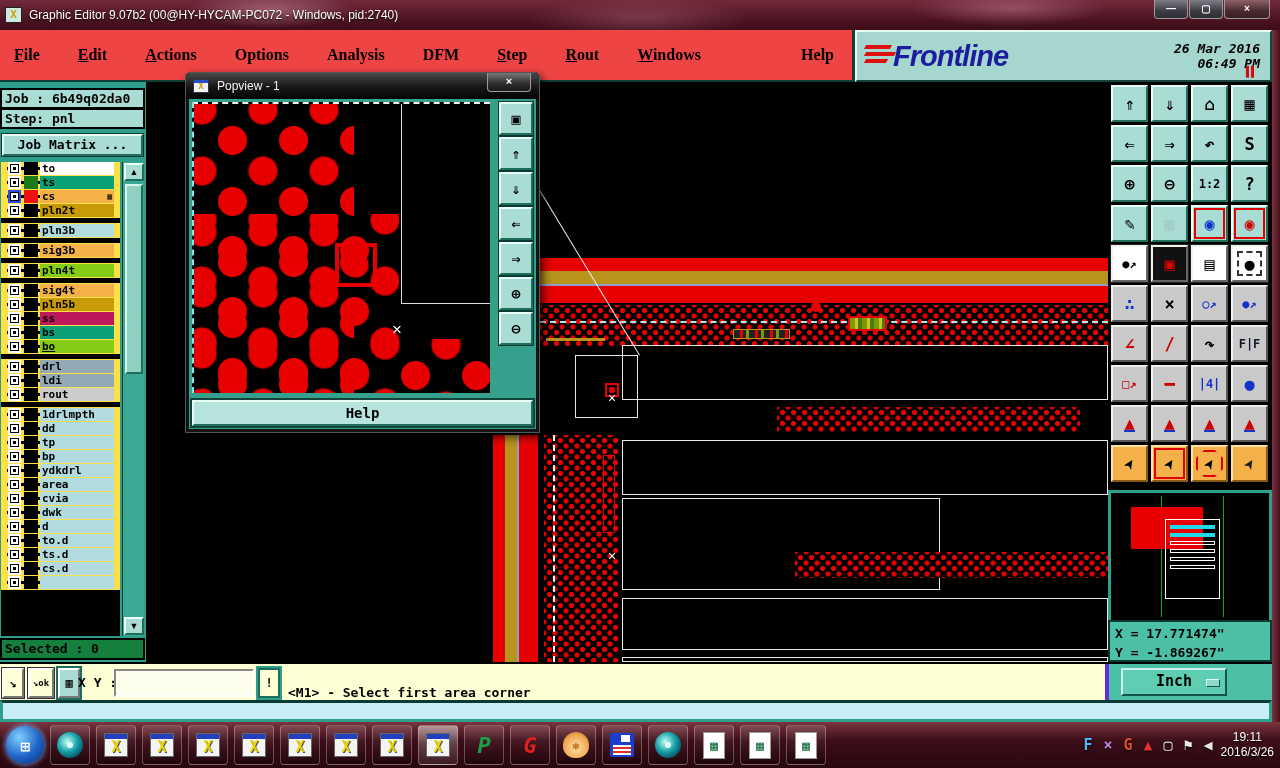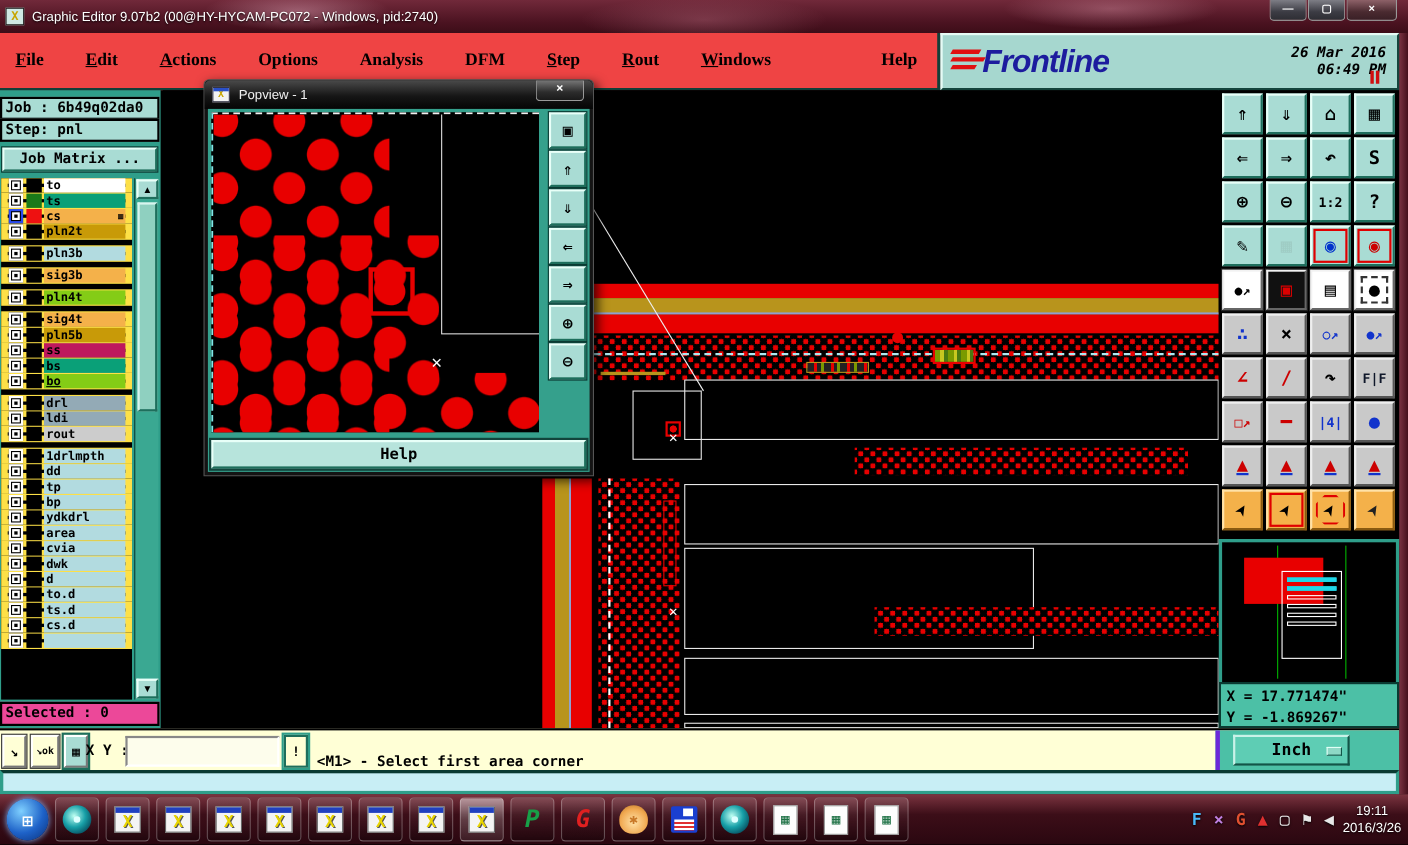--- a/index.html
+++ b/index.html
@@ -67,21 +67,21 @@
   .chip { flex:1; height:13px; margin-left:2px; display:flex; align-items:center;
     font:bold 11px "DejaVu Sans Mono",monospace; color:#000; padding:0 2px; overflow:hidden; }
   .chip-extra { margin-left:auto; font-size:8px; }
   .vscroll { position:absolute; left:122px; top:80px; width:22px; height:474px; background:#3aa892;
     border-left:1px solid #0a3a32; }
   .varrow { position:absolute; left:1px; width:20px; height:18px; background:#a9dcd4;
     border:2px solid; border-color:#e8fff8 #1e6e5c #1e6e5c #e8fff8; font:9px/14px sans-serif;
     text-align:center; color:#000; cursor:pointer; }
   .vthumb { position:absolute; left:2px; top:22px; width:18px; height:190px; background:#8fd0c0;
     border:2px solid; border-color:#d8f5ee #1e6e5c #1e6e5c #d8f5ee; cursor:grab; }
-  .selected-box { position:absolute; left:0; top:556px; width:145px; height:22px; background:#ec4899;
+  .selected-box { position:absolute; left:0; top:556px; width:145px; height:22px; background:#15803d;
     border:2px solid #000; font:bold 13px/18px "DejaVu Sans Mono",monospace; padding-left:3px; }
 
   
   .canvas { position:absolute; left:148px; top:82px; width:960px; height:580px; background:#000; overflow:hidden; }
   .cv { position:absolute; }
   .chk { background-color:#000;
     background-image:radial-gradient(circle, #e80000 2.4px, transparent 2.6px),
                      radial-gradient(circle, #e80000 2.4px, transparent 2.6px);
     background-size:11px 11px; background-position:0 0, 5.5px 5.5px; }
   .outline { border:1px solid #e8e8e8; background:#000; }

